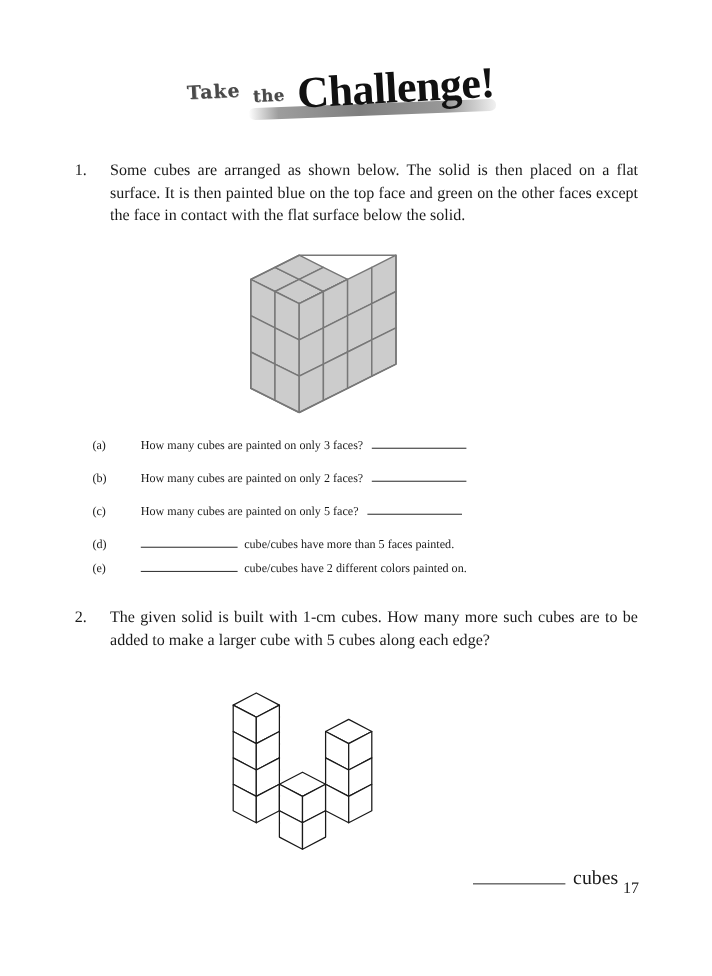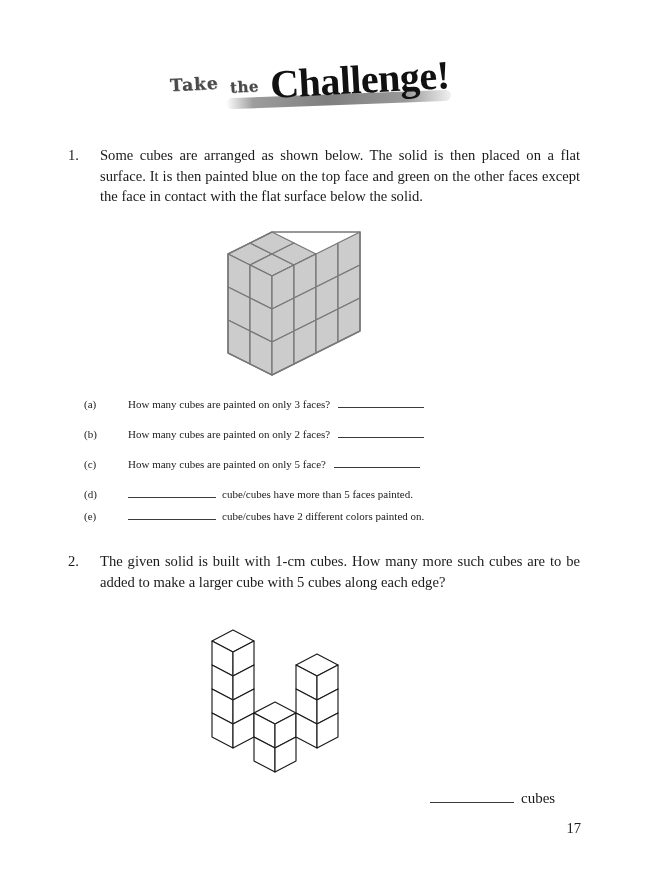--- a/index.html
+++ b/index.html
@@ -148,31 +148,31 @@
     top: 612px;
     width: 160px;
     height: 168px;
   }
 
   
   #answer-line-2 {
     position: absolute;
     left: 430px;
     top: 788px;
-    font-size: 15px;
+    font-size: 18px;
     line-height: 20px;
     white-space: nowrap;
   }
   #answer-line-2 .blank { width: 84px; margin-right: 7px; }
 
   
   #page-number {
     position: absolute;
     right: 66px;
-    top: 820px;
+    top: 800px;
     font-size: 14.6px;
   }
 </style>
 </head>
 <body>
 
 <div id="title-logo">
   <div class="logo-inner">
     <div class="logo-swoosh"></div>
     <div class="logo-take">Take</div>

